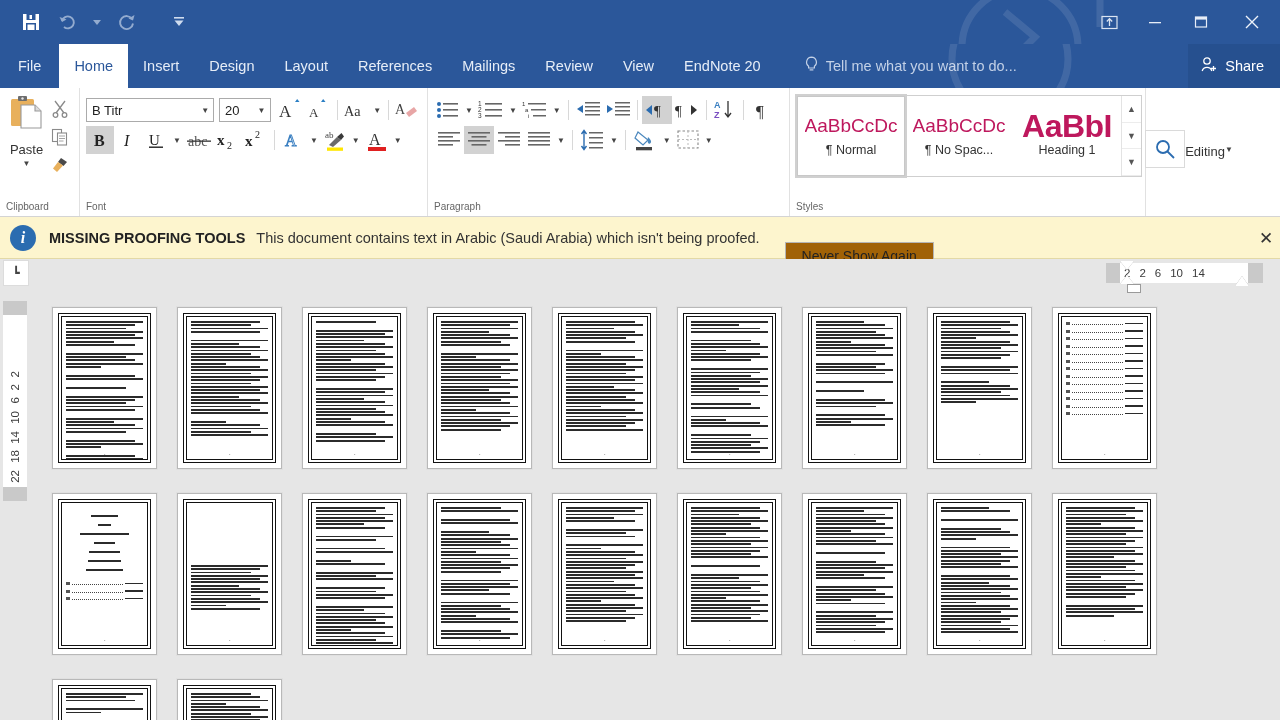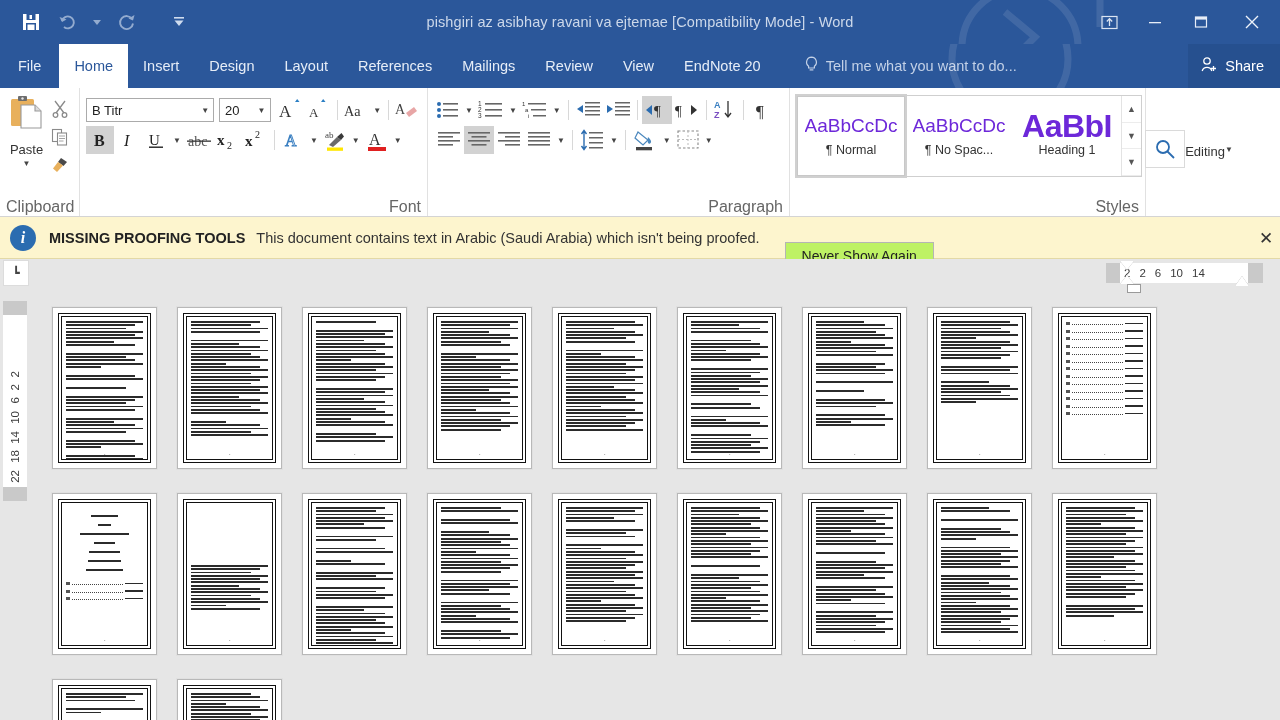--- a/index.html
+++ b/index.html
@@ -98,21 +98,21 @@
   }
   .group {
     position: relative;
     display: flex; flex-direction: column;
     padding: 4px 6px 0 6px;
     border-right: 1px solid #e1e1e1;
   }
   .group-body { flex: 1; display: flex; }
   .group-label {
     height: 19px; line-height: 19px;
-    text-align: right; font-size: 16px; color: #666;
+    text-align: left; font-size: 10px; color: #666;
     position: relative;
   }
 
   
   .g-clipboard { width: 80px; }
   .paste-big {
     display: flex; flex-direction: column; align-items: center;
     width: 58px; padding-top: 2px;
   }
   .paste-label { font-size: 13px; color: #333; margin-top: 2px; }
@@ -155,21 +155,21 @@
     border: 1px solid #cfcfcf; background: #fff;
     height: 82px; margin-top: 3px;
   }
   .style-item {
     width: 108px;
     display: flex; flex-direction: column;
     align-items: center; justify-content: center;
     border: 1px solid transparent;
   }
   .style-item.selected { border: 1px solid #c8c8c8; outline: 2px solid #d0d0d0; }
-  .style-preview { font-size: 19px; color: #6d28d9; line-height: 22px; white-space: nowrap; overflow: hidden; }
+  .style-preview { font-size: 19px; color: #be185d; line-height: 22px; white-space: nowrap; overflow: hidden; }
   .style-preview.h1 { font-size: 32px; font-weight: bold; letter-spacing: -0.5px; }
   .style-name { font-size: 12.5px; color: #333; margin-top: 6px; white-space: nowrap; }
   .style-scroll { width: 20px; display: flex; flex-direction: column; border-left: 1px solid #e3e3e3; }
   .style-scroll div {
     flex: 1; display: flex; align-items: center; justify-content: center;
     font-size: 9px; color: #555; border-bottom: 1px solid #ececec;
   }
 
   
   .g-editing { width: 86px; border-right: none; }
@@ -197,21 +197,21 @@
     background: #2b6cb0; color: #fff;
     display: flex; align-items: center; justify-content: center;
     font-size: 16px; font-style: italic; font-family: "Liberation Serif", serif;
     margin-right: 13px; font-weight: bold;
   }
   .notify-strong { font-size: 14.5px; font-weight: bold; color: #222; }
   .notify-text { font-size: 14.5px; color: #333; margin-left: 11px; }
   .notify-btn {
     margin-left: 25px;
     height: 28px; padding: 0 16px;
-    background: #bef264; border: 1px solid #b5b5b5;
+    background: #a16207; border: 1px solid #b5b5b5;
     display: flex; align-items: center;
     font-size: 14px; color: #222; margin-top: 36px;
   }
   .notify-close {
     position: absolute; right: 4px; top: 50%; transform: translateY(-50%);
     color: #333; font-size: 17px; width: 20px; text-align: center;
   }
 
   
   .ruler-row {
@@ -363,21 +363,20 @@
       </svg>
     </div>
     <div class="qat-btn" style="margin-left:16px">
       <svg width="12" height="12" viewBox="0 0 12 12">
         <rect x="1" y="1" width="10" height="1.6" fill="#cfdcef"></rect>
         <path d="M1.5 4.5 L10.5 4.5 L6 10 Z" fill="#cfdcef"></path>
       </svg>
     </div>
   </div>
 
-  <div class="title-text">pishgiri az asibhay ravani va ejtemae [Compatibility Mode] - Word</div>
 
   <div class="win-ctrls">
     <div class="win-btn">
       <svg width="17" height="17" viewBox="0 0 17 17">
         <rect x="1" y="2.5" width="15" height="12" fill="none" stroke="#dbe4f2" stroke-width="1.2"></rect>
         <path d="M8.5 12 L8.5 5 M5.8 7.5 L8.5 4.6 L11.2 7.5" fill="none" stroke="#dbe4f2" stroke-width="1.3"></path>
       </svg>
     </div>
     <div class="win-btn">
       <svg width="14" height="14" viewBox="0 0 14 14">

